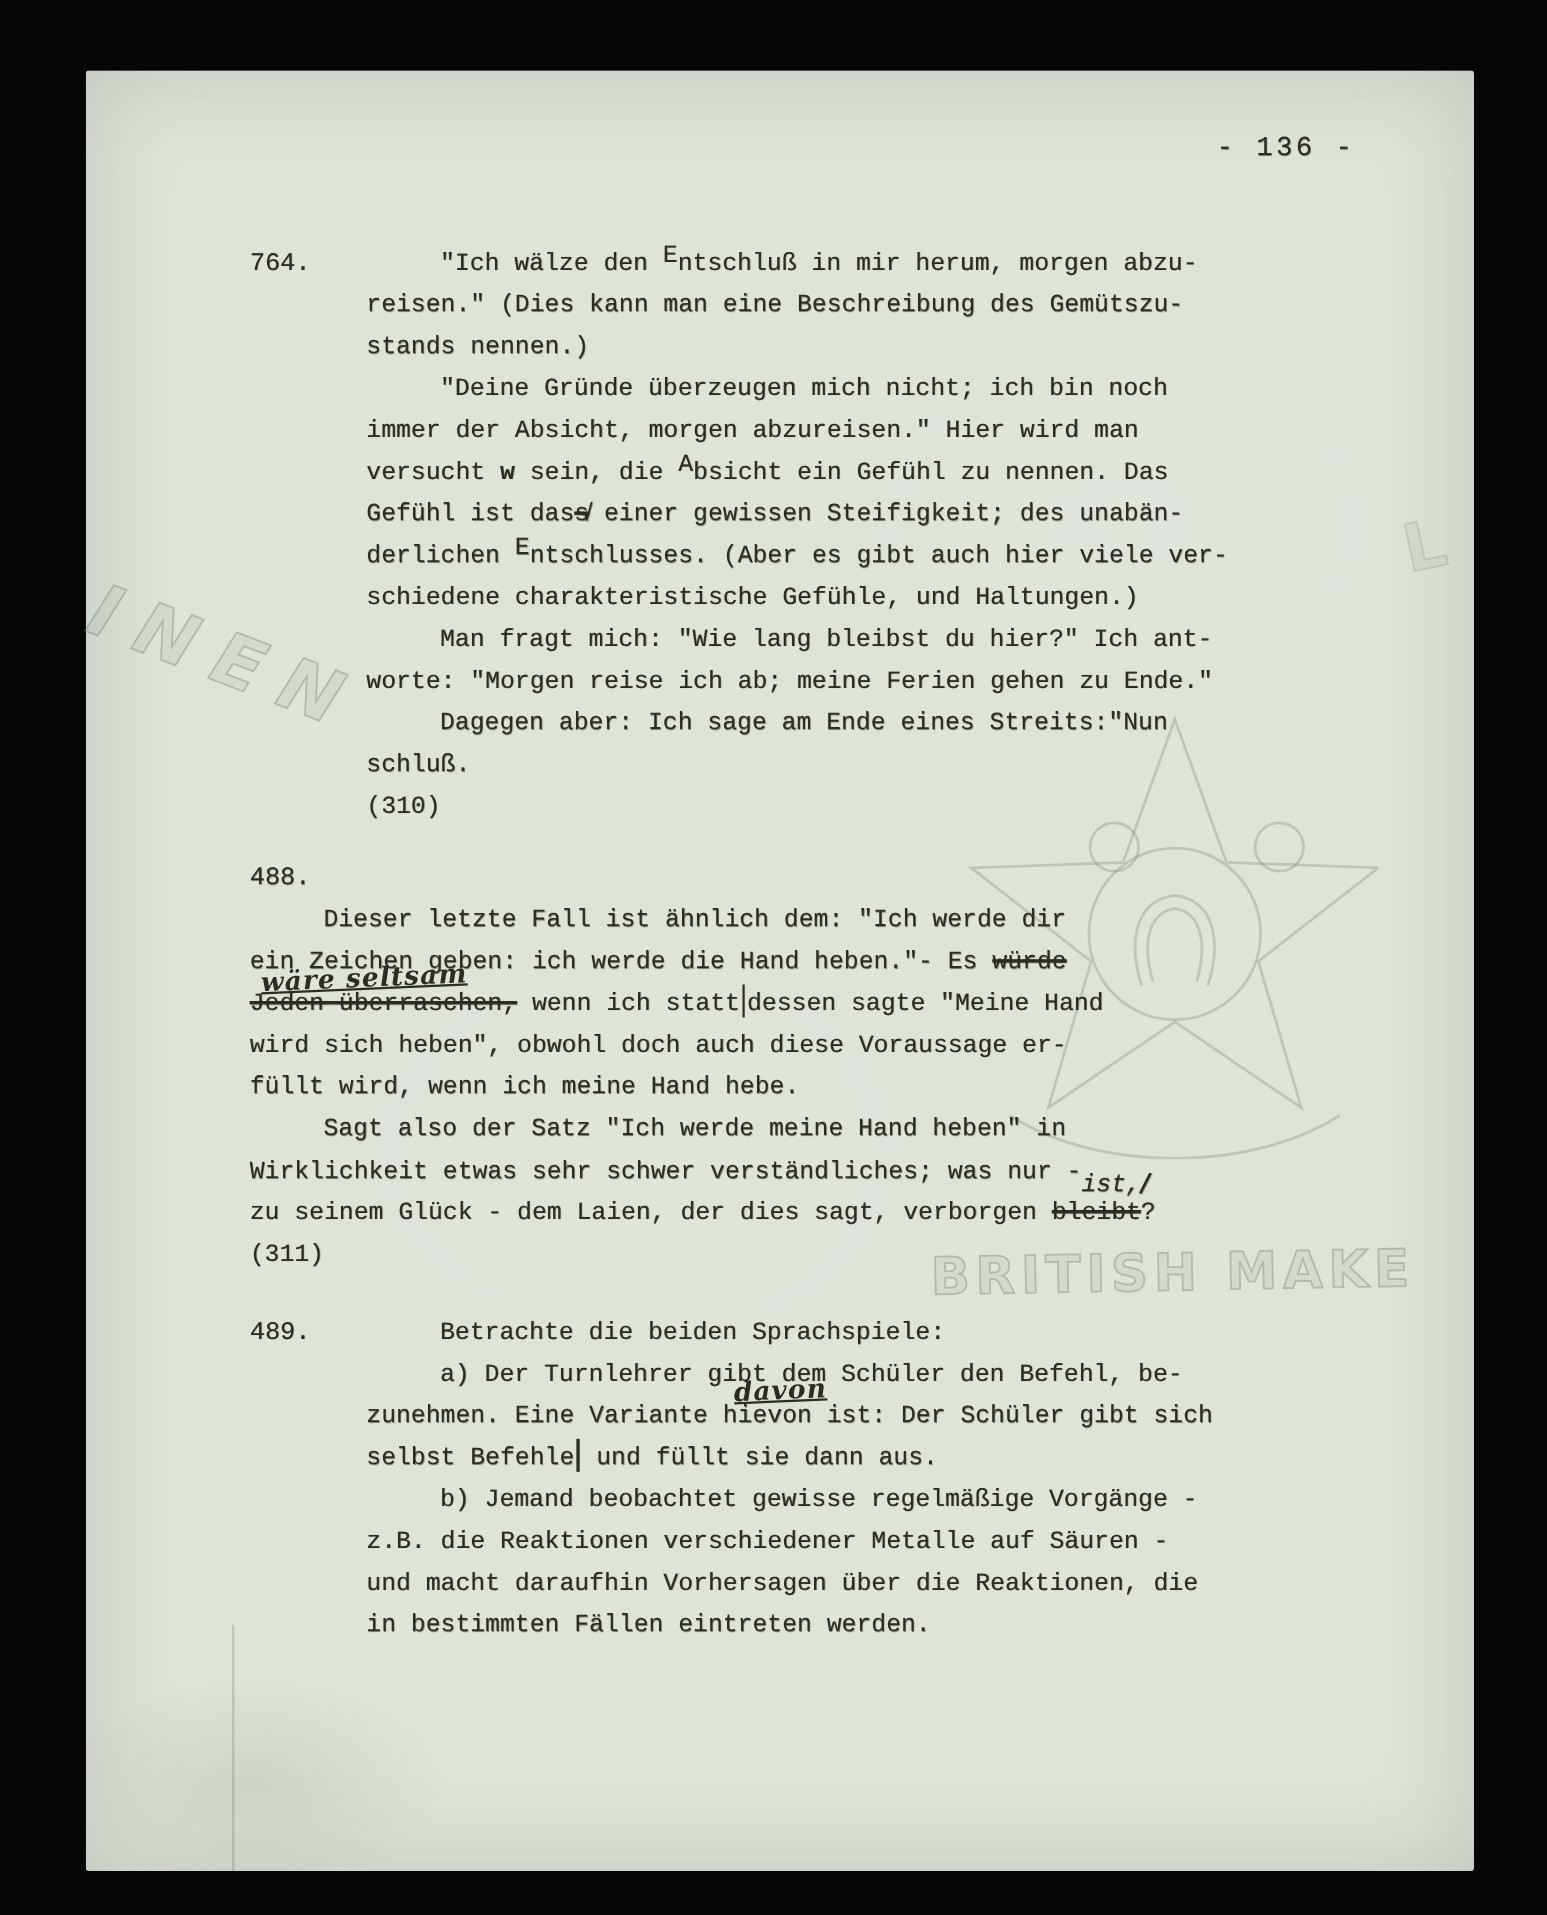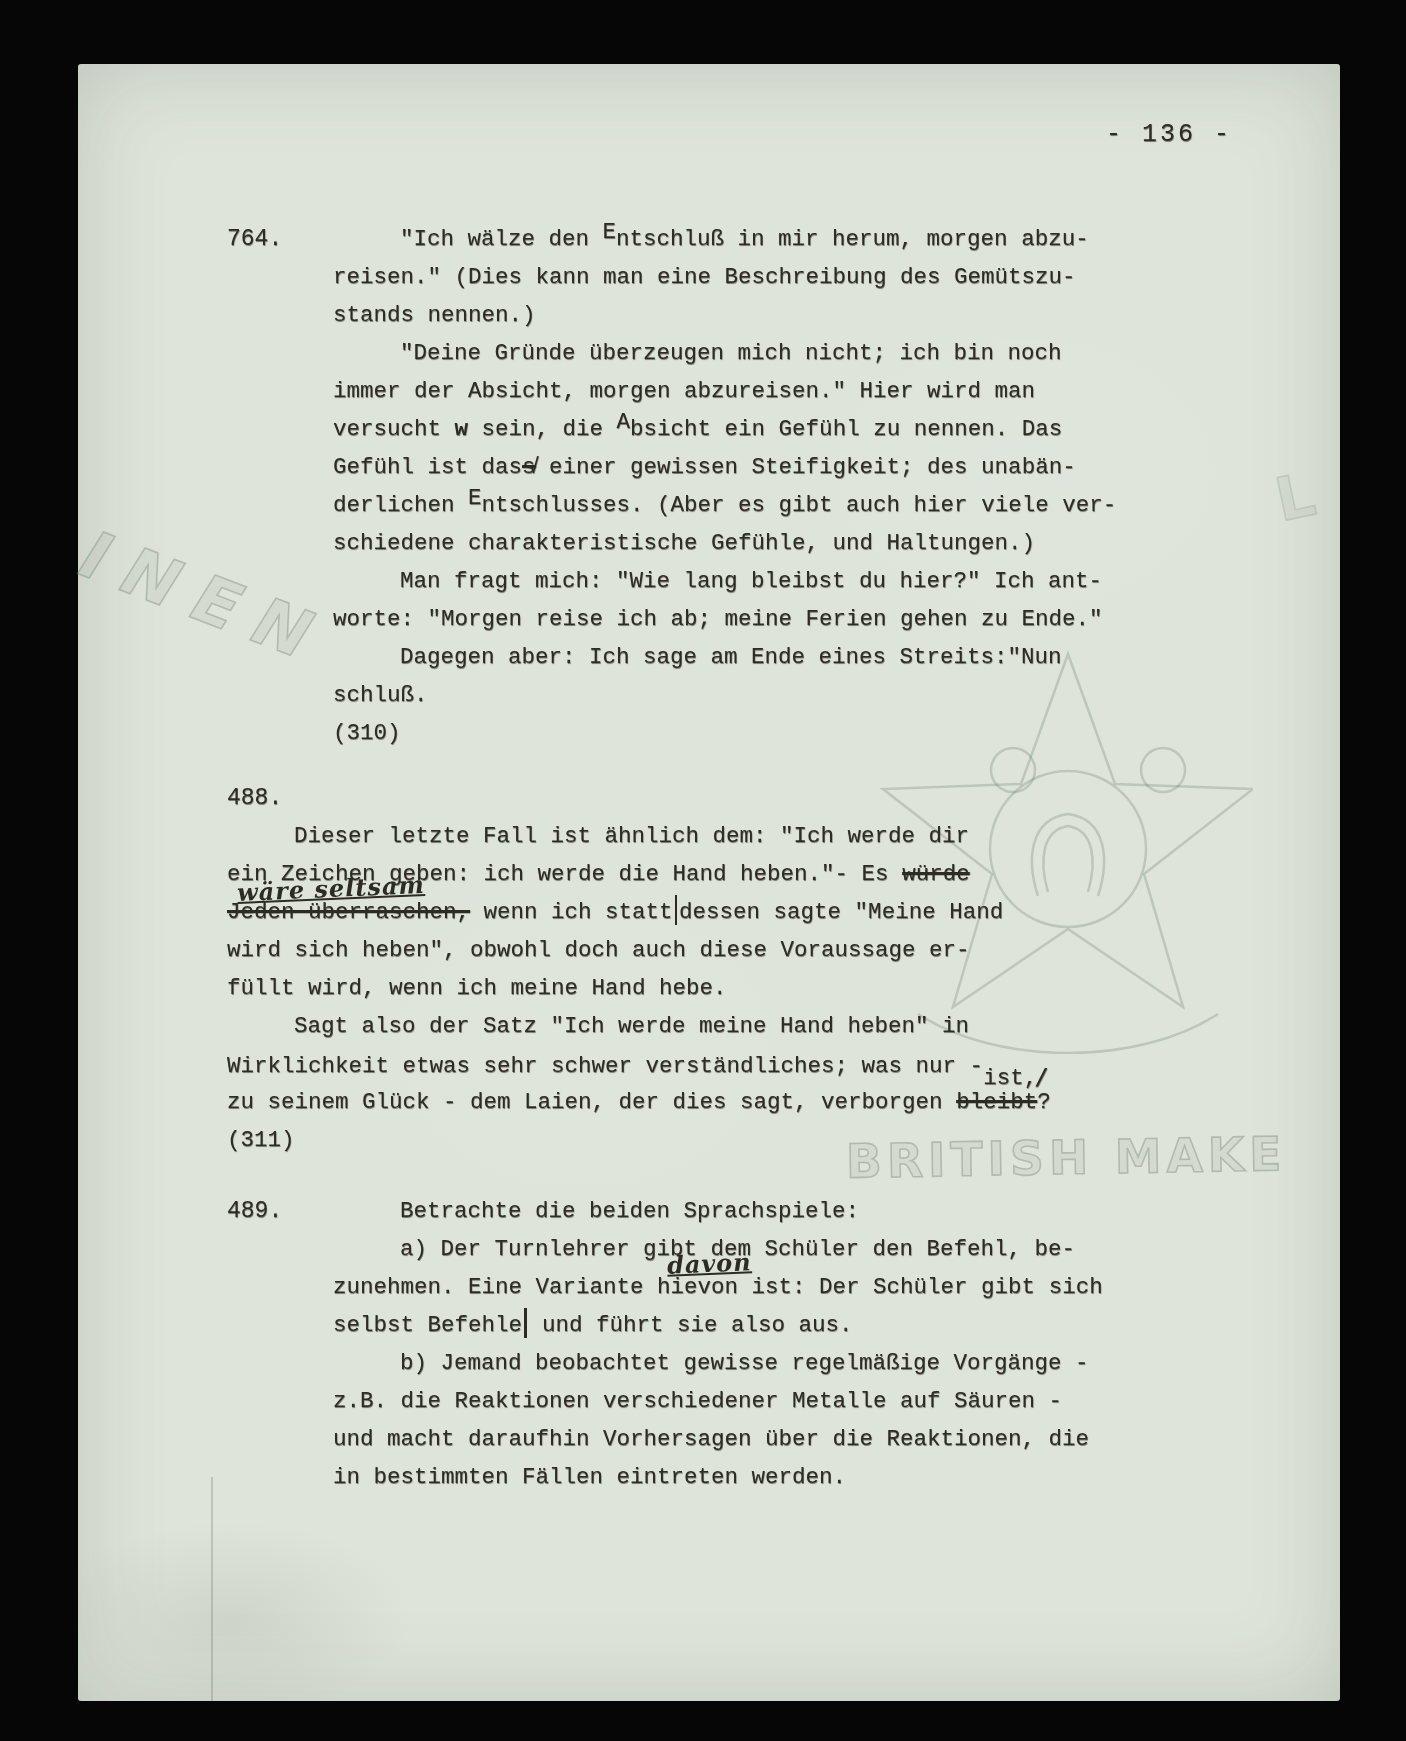--- a/index.html
+++ b/index.html
@@ -17,21 +17,21 @@
   .page-number{position:absolute;left:1028px;top:56px;font-size:25px;letter-spacing:3px;
                text-shadow:0.5px 0.5px 0.7px rgba(35,35,28,0.6);}
   .sections{position:absolute;left:149px;top:156px;}
   .section{display:flex;}
   .section:nth-child(2){margin-top:27px;flex-direction:column;}
   .section:nth-child(3){margin-top:33px;}
   .secnum{width:106px;flex:none;font-size:23px;line-height:38px;}
   .tline{white-space:pre;line-height:38px;height:38px;font-size:22.5px;}
   .indent{padding-left:67px;}
   .seg-sup{position:relative;top:-7px;}
-  .seg-sub{position:relative;top:12px;}
+  .seg-sub{position:relative;top:12px;font-style:italic;}
   .seg-strike{text-decoration:line-through;text-decoration-thickness:2.5px;}
   .seg-over{font-weight:bold;}
   .seg-bar{display:inline-block;width:2.5px;height:30px;vertical-align:-7px;
            background:currentColor;margin:0 2px;}
   .seg-hand,.hand-above{font-family:"DejaVu Serif","Liberation Serif",serif;
            font-style:italic;font-weight:bold;}
   .rel{position:relative;display:inline-block;}
   .hand-above{position:absolute;left:10px;top:-23px;font-size:24px;white-space:nowrap;
            transform:rotate(-2.5deg);text-decoration:underline;
            text-decoration-thickness:1.5px;letter-spacing:1px;text-shadow:none;}
@@ -104,21 +104,21 @@
             <div class="tline"><span class="seg">zu seinem Glück - dem Laien, der dies sagt, verborgen </span><span class="seg seg-strike">bleibt</span><span class="seg">?</span></div>
             <div class="tline"><span class="seg">(311)</span></div>
           </div>
         </div>
         <div class="section">
           <div class="secnum">489.</div>
           <div>
             <div class="tline indent"><span class="seg">Betrachte die beiden Sprachspiele:</span></div>
             <div class="tline indent"><span class="seg">a) Der Turnlehrer gibt dem Schüler den Befehl, be-</span></div>
             <div class="tline"><span class="seg">zunehmen. Eine Variante </span><span class="rel"><span class="seg">hievon</span><span class="hand-above">davon</span></span><span class="seg"> ist: Der Schüler gibt sich</span></div>
-            <div class="tline"><span class="seg">selbst Befehle</span><span class="seg seg-bar"></span><span class="seg"> und führt sie also aus.</span></div>
+            <div class="tline"><span class="seg">selbst Befehle</span><span class="seg seg-bar"></span><span class="seg"> und füllt sie dann aus.</span></div>
             <div class="tline indent"><span class="seg">b) Jemand beobachtet gewisse regelmäßige Vorgänge -</span></div>
             <div class="tline"><span class="seg">z.B. die Reaktionen verschiedener Metalle auf Säuren -</span></div>
             <div class="tline"><span class="seg">und macht daraufhin Vorhersagen über die Reaktionen, die</span></div>
             <div class="tline"><span class="seg">in bestimmten Fällen eintreten werden.</span></div>
           </div>
         </div>
       </div>
 
   </div>
 </div>

